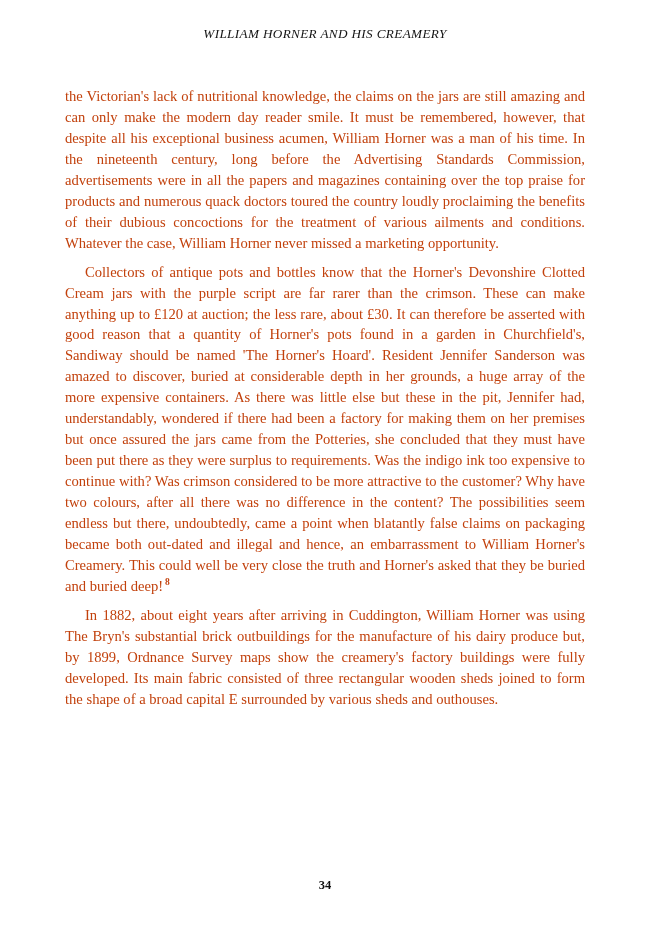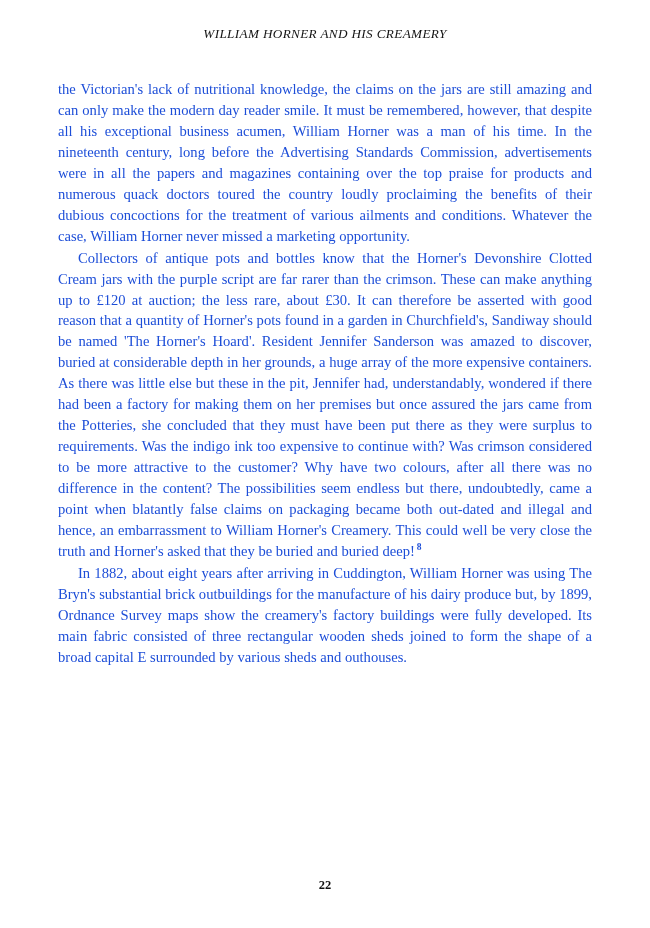--- a/index.html
+++ b/index.html
@@ -32,26 +32,26 @@
     color: #141414;
     white-space: nowrap;
   }
   .textblock {
     position: absolute;
     top: 78px;
     left: 57px;
     width: 536px;
   }
   p.para {
-    margin: 1px;
+    margin: 8px;
     text-align: justify;
     text-justify: inter-word;
     font-size: 14.6px;
     line-height: 20.95px;
-    color: #1d4ed8;
+    color: #c2410c;
     hyphens: manual;
     -webkit-hyphens: manual;
   }
   p.para.indent {
     text-indent: 20px;
   }
   .footnote-ref {
     font-size: 9.5px;
     vertical-align: super;
     font-weight: bold;
@@ -80,15 +80,15 @@
 
     <p class="para">the Victorian's lack of nutritional knowledge, the claims on the jars are still amazing and can only make the modern day reader smile. It must be remembered, however, that despite all his exceptional business acumen, William Horner was a man of his time. In the nineteenth century, long before the Advertising Standards Commission, advertisements were in all the papers and magazines containing over the top praise for products and numerous quack doctors toured the country loudly proclaiming the benefits of their dubious concoctions for the treatment of various ailments and conditions. Whatever the case, William Horner never missed a marketing opportunity.</p>
 
     <p class="para indent"><span>Collectors of antique pots and bottles know that the Horner's Devonshire Clotted Cream jars with the purple script are far rarer than the crimson. These can make anything up to £120 at auction; the less rare, about £30. It can therefore be asserted with good reason that a quantity of Horner's pots found in a garden in Churchfield's, Sandiway should be named 'The Horner's Hoard'. Resident Jennifer Sanderson was amazed to discover, buried at considerable depth in her grounds, a huge array of the more expensive containers. As there was little else but these in the pit, Jennifer had, understandably, wondered if there had been a factory for making them on her premises but once assured the jars came from the Potteries, she concluded that they must have been put there as they were surplus to requirements. Was the indigo ink too expensive to continue with? Was crimson considered to be more attractive to the customer? Why have two colours, after all there was no difference in the content? The possibilities seem endless but there, undoubtedly, came a point when blatantly false claims on packaging became both out-dated and illegal and hence, an embarrassment to William Horner's Creamery. This could well be very close the truth and Horner's asked that they be buried and buried deep!</span><span class="footnote-ref">8</span></p>
 
     <p class="para indent">In 1882, about eight years after arriving in Cuddington, William Horner was using The Bryn's substantial brick outbuildings for the manufacture of his dairy produce but, by 1899, Ordnance Survey maps show the creamery's factory buildings were fully developed. Its main fabric consisted of three rectangular wooden sheds joined to form the shape of a broad capital E surrounded by various sheds and outhouses.</p>
 
 
   </div>
 
-  <div class="folio">22</div>
+  <div class="folio">34</div>
 
 </div>
 
 </body></html>

